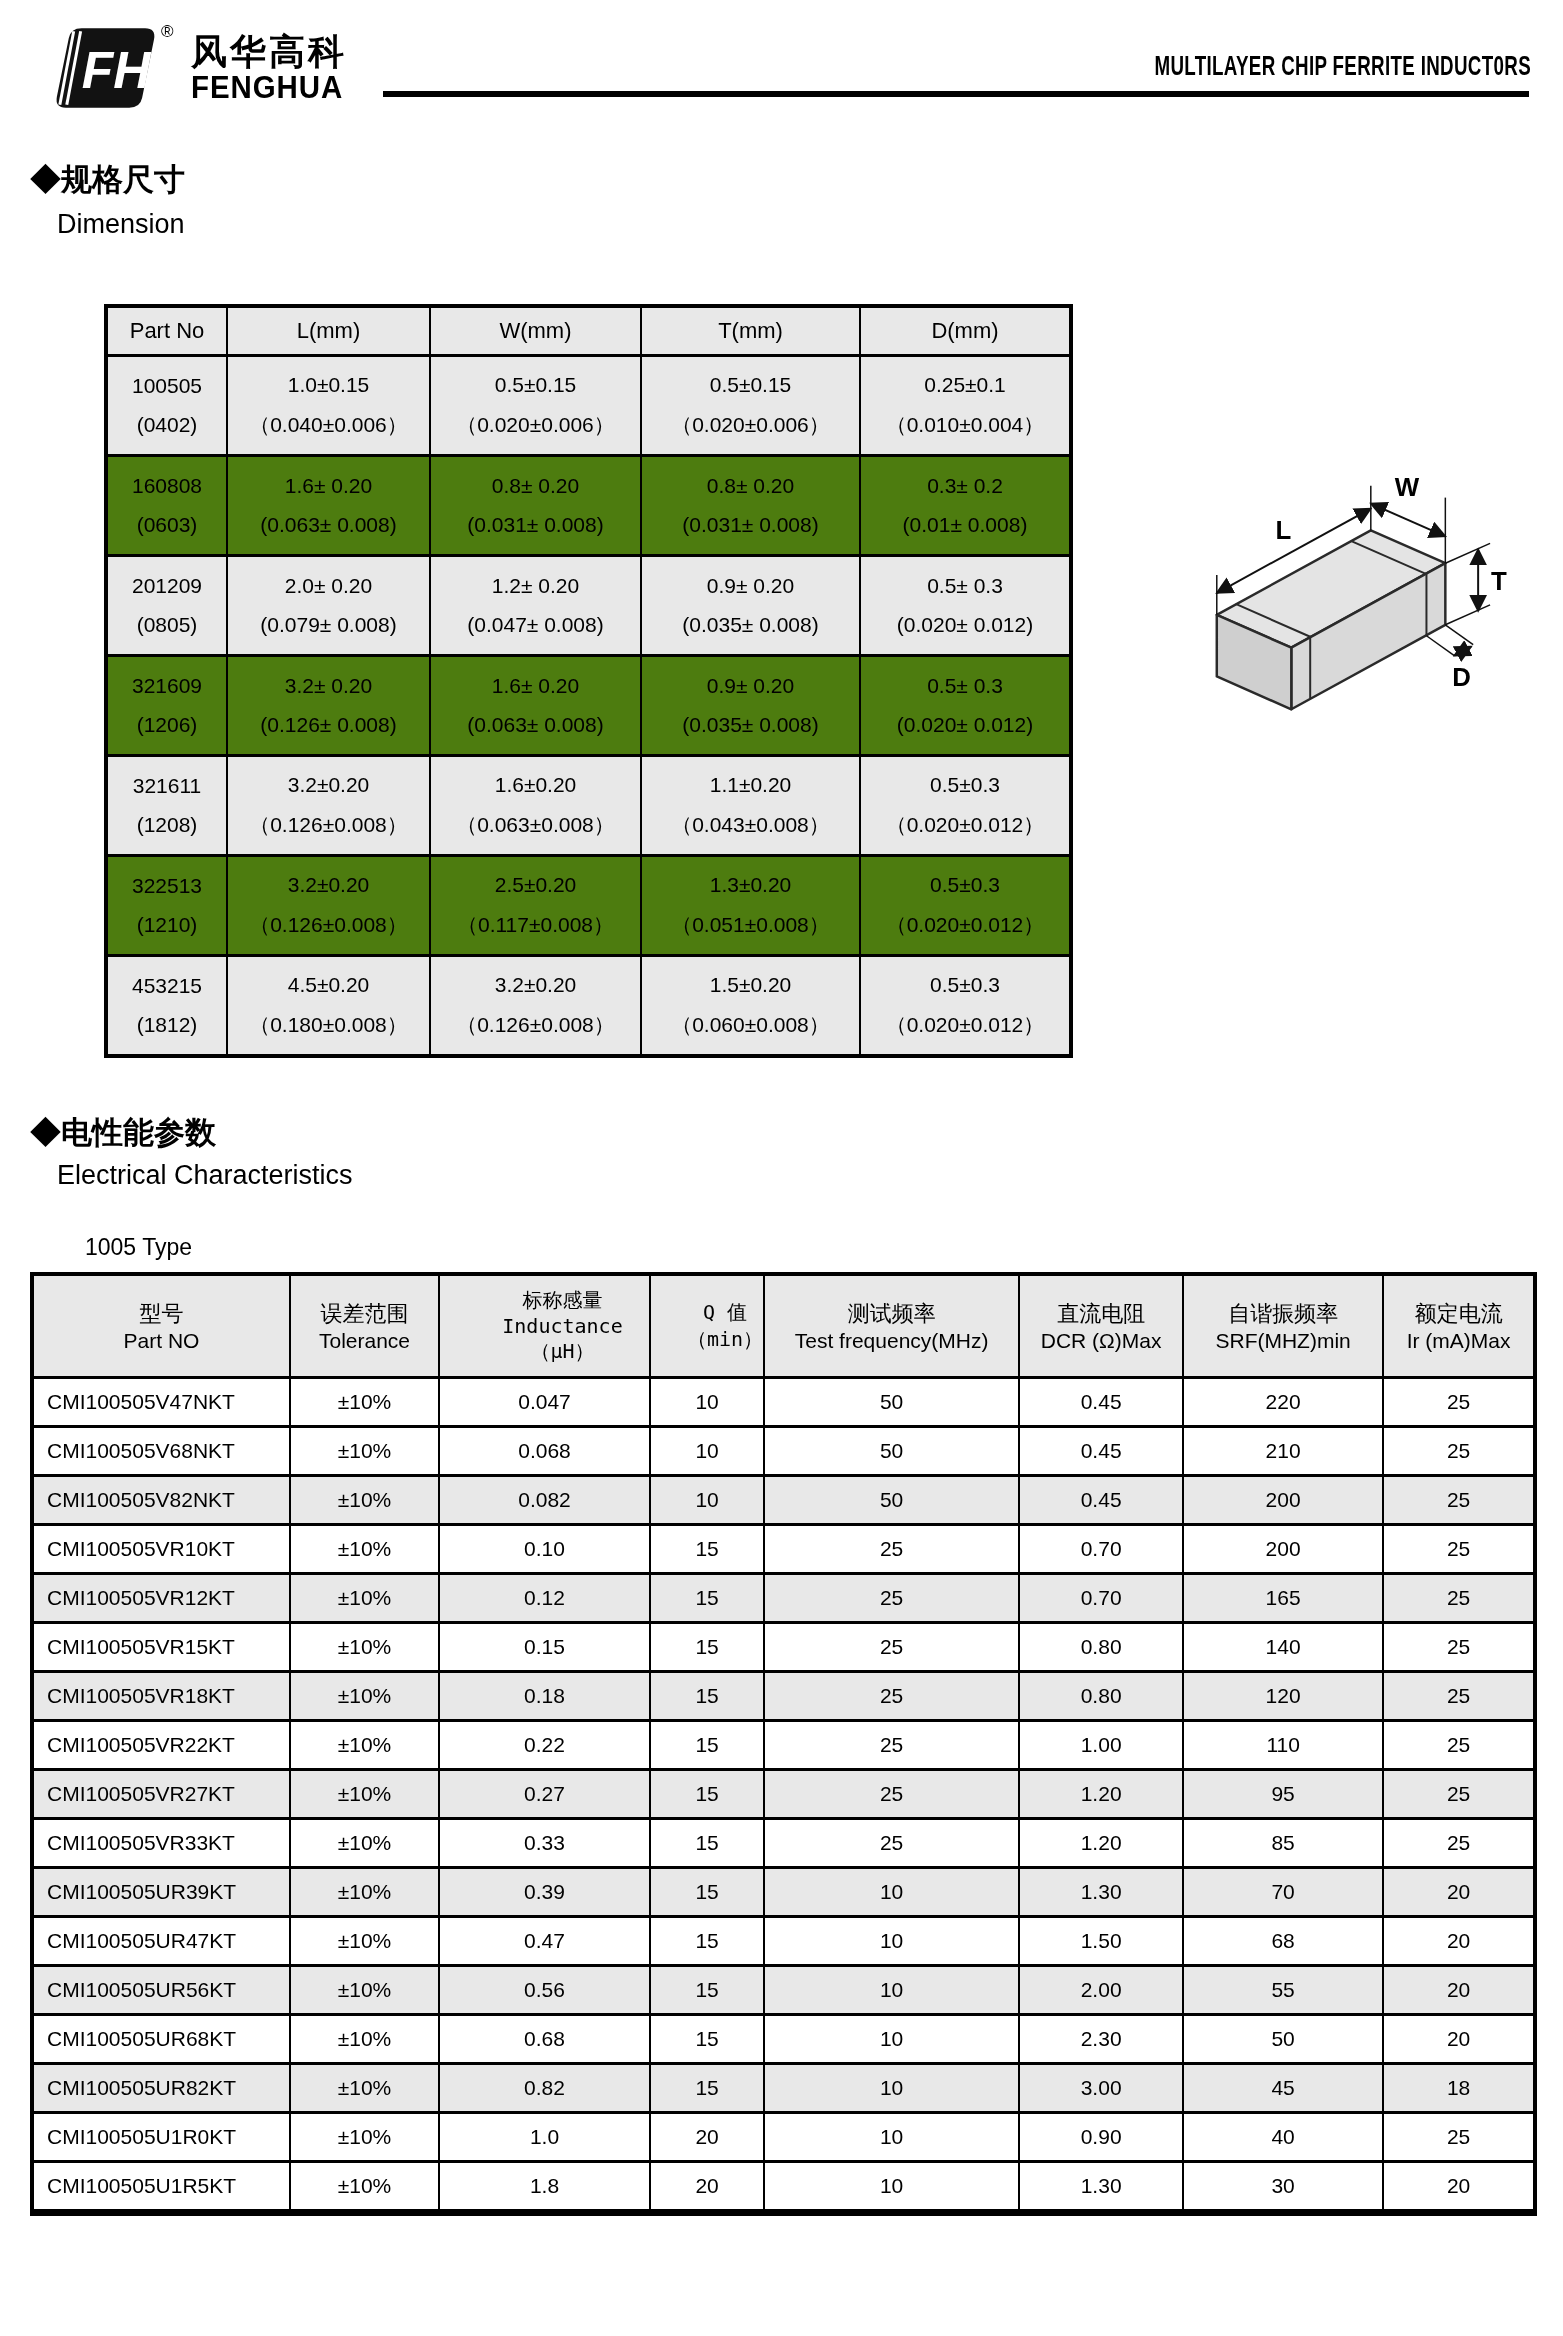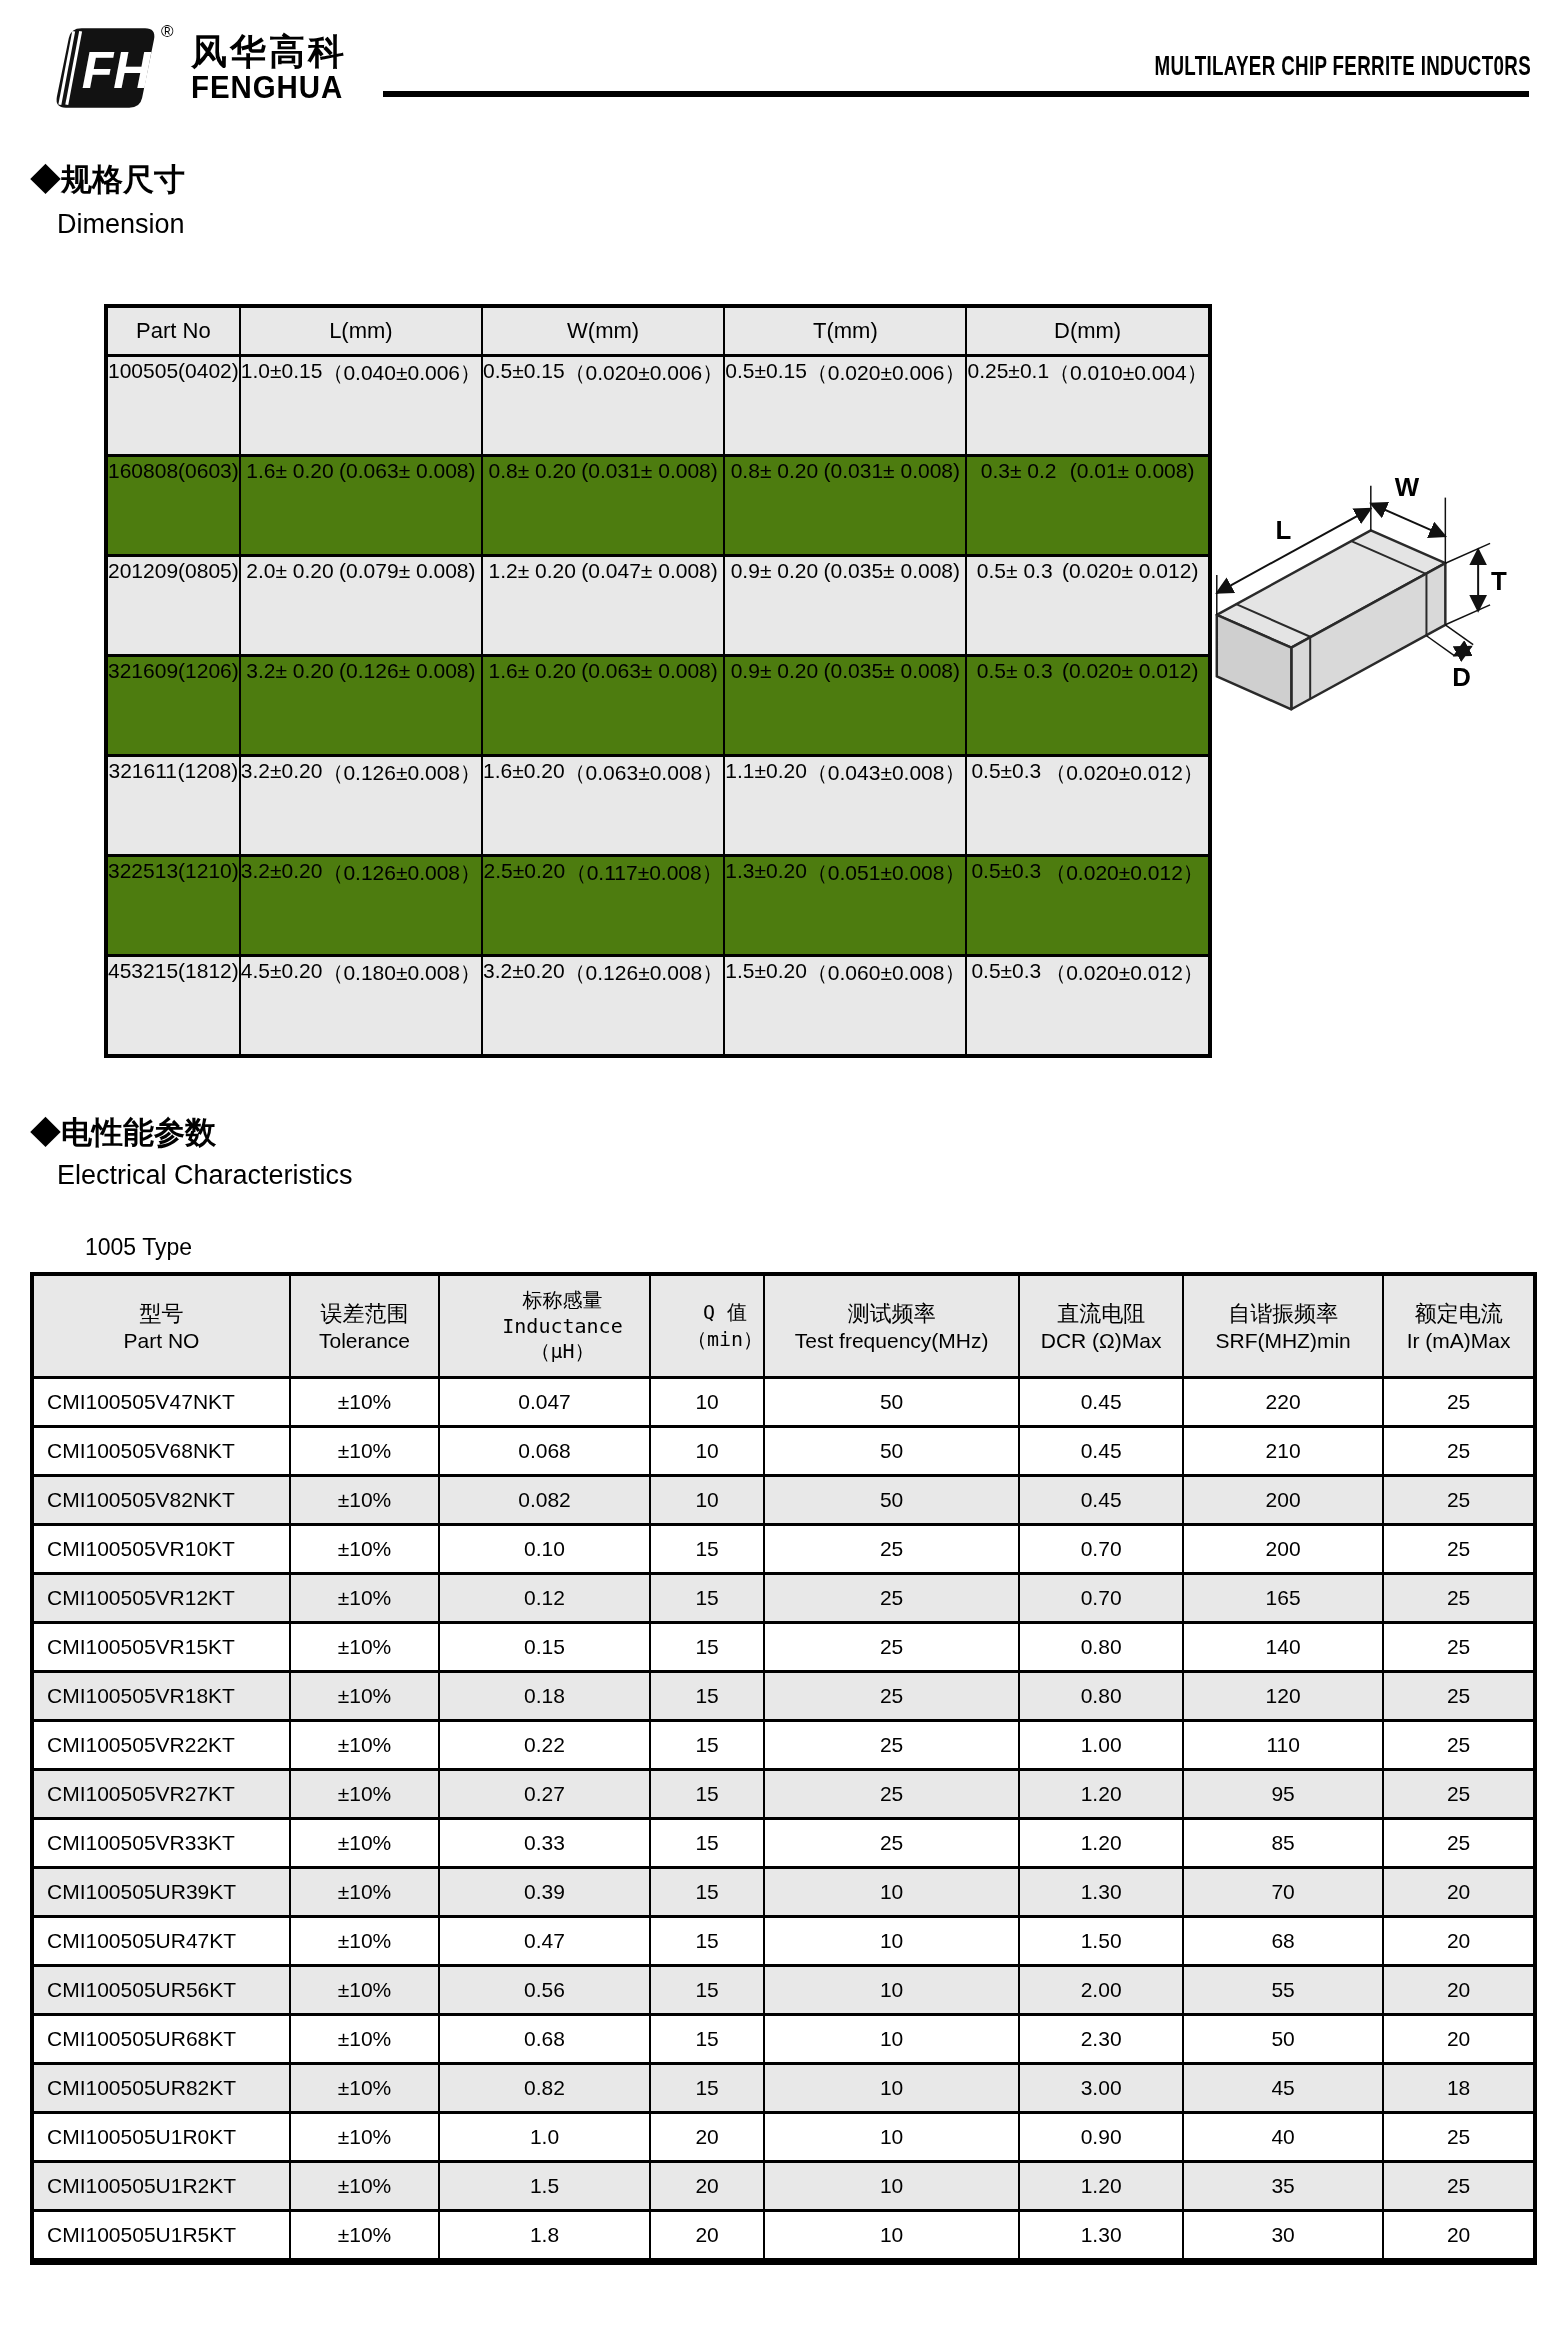--- a/index.html
+++ b/index.html
@@ -24,21 +24,21 @@
   .type-label{position:absolute;left:85px;top:1234px;font-size:23px;}
 
   
   table{border-collapse:collapse;table-layout:fixed;}
   .dim-table{position:absolute;left:104px;top:304px;border:4px solid #000;}
   .dim-table th,.dim-table td{border:2px solid #000;border-top-width:3px;border-bottom-width:3px;
       text-align:center;padding:0;}
   .dim-table thead th{height:46px;background:#e8e8e8;font-weight:normal;font-size:22px;}
   .dim-table td{height:97px;font-size:21px;background:#4d7c0f;}
   .dim-table tr.shade td{background:#e8e8e8;}
-  .two-line{display:flex;flex-direction:row;justify-content:space-evenly;height:94px;}
+  .two-line{display:flex;flex-direction:column;justify-content:space-evenly;height:94px;}
 
   
   .chip-diagram{position:absolute;left:1152px;top:436px;width:378px;height:316px;}
   .chip-diagram text{font-family:"Liberation Sans",sans-serif;font-size:26px;font-weight:bold;}
 
   
   .elec-table{position:absolute;left:30px;top:1272px;border:4px solid #000;border-bottom-width:7px;}
   .elec-table th,.elec-table td{border:2px solid #000;border-top-width:3px;border-bottom-width:3px;
       text-align:center;padding:0;}
   .elec-table thead th{height:100px;background:#e8e8e8;font-weight:normal;vertical-align:middle;}
@@ -565,30 +565,20 @@
         <tr>
           <td class="partno">CMI100505U1R0KT</td>
           <td>±10%</td>
           <td>1.0</td>
           <td>20</td>
           <td>10</td>
           <td>0.90</td>
           <td>40</td>
           <td>25</td>
         </tr>
-        <tr class="shade">
-          <td class="partno">CMI100505U1R2KT</td>
-          <td>±10%</td>
-          <td>1.5</td>
-          <td>20</td>
-          <td>10</td>
-          <td>1.20</td>
-          <td>35</td>
-          <td>25</td>
-        </tr>
         <tr>
           <td class="partno">CMI100505U1R5KT</td>
           <td>±10%</td>
           <td>1.8</td>
           <td>20</td>
           <td>10</td>
           <td>1.30</td>
           <td>30</td>
           <td>20</td>
         </tr>

